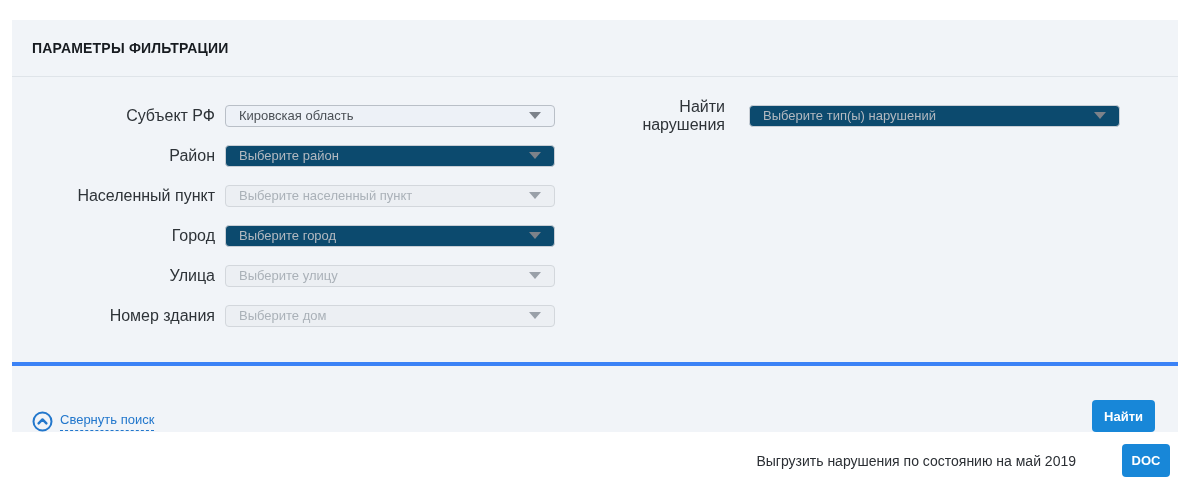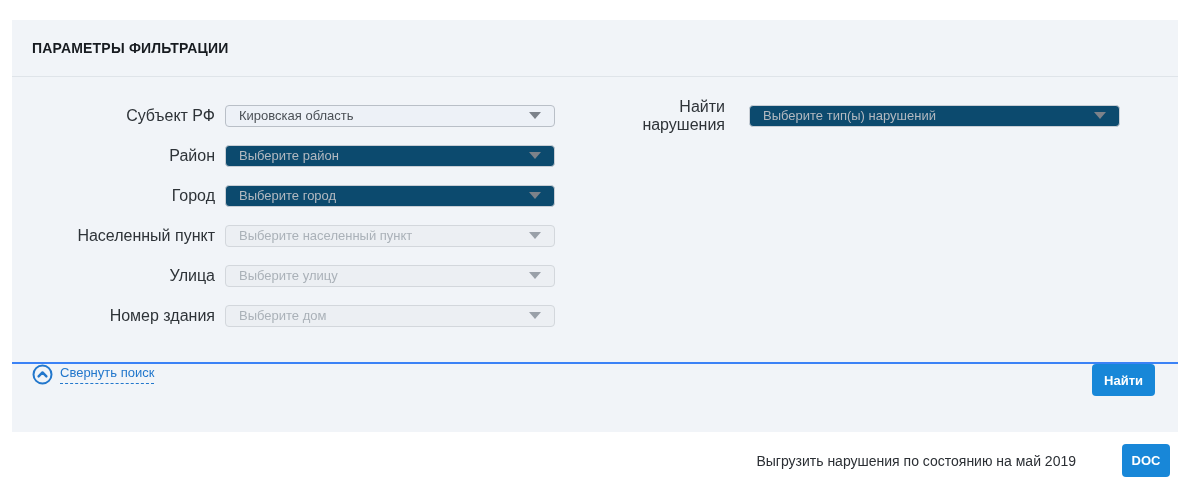--- a/index.html
+++ b/index.html
@@ -31,21 +31,21 @@
   .select.enabled .val { color:#b3b9c0; }
   .select.disabled { background:#eceff3; border:1px solid #d3d7dc; }
   .select.disabled .val { color:#aab1b8; }
   .select.disabled .caret { border-top-color:#99a0a8; }
 
   .right-col { position:absolute; left:600px; top:23px; display:flex; align-items:center; height:31px; }
   .right-col .flabel { width:113px; padding-right:0; }
   .select.w-right { width:371px; margin-left:24px; }
 
   .panel-footer { position:absolute; left:0; bottom:0; width:100%; height:70px;
-    border-top:2px solid #3b82f6; display:flex; align-items:flex-start;
+    border-top:4px solid #3b82f6; display:flex; align-items:flex-end;
     justify-content:space-between; padding:0 23px 0 20px; }
 
   .collapse-link { display:flex; align-items:center; cursor:pointer; color:#2277cc; text-decoration:none; }
   .collapse-link svg { flex:none; }
   .collapse-text { font-size:13px; margin-left:7px; border-bottom:1px dashed #2277cc; padding-bottom:3px; }
 
   .btn { background:#1887d8; color:#ffffff; border:none; border-radius:4px;
     font-family:"Liberation Sans", sans-serif; font-size:13px; font-weight:bold;
     cursor:pointer; display:inline-flex; align-items:center; justify-content:center; }
   .btn-find { width:63px; height:32px; }
@@ -77,31 +77,31 @@
 
     <div class="row">
       <span class="flabel">Район</span>
       <div class="select w-left enabled">
         <span class="val">Выберите район</span>
         <span class="caret"></span>
       </div>
     </div>
 
     <div class="row">
-      <span class="flabel">Город</span>
-      <div class="select w-left enabled">
-        <span class="val">Выберите город</span>
+      <span class="flabel">Населенный пункт</span>
+      <div class="select w-left disabled">
+        <span class="val">Выберите населенный пункт</span>
         <span class="caret"></span>
       </div>
     </div>
 
     <div class="row">
-      <span class="flabel">Населенный пункт</span>
-      <div class="select w-left disabled">
-        <span class="val">Выберите населенный пункт</span>
+      <span class="flabel">Город</span>
+      <div class="select w-left enabled">
+        <span class="val">Выберите город</span>
         <span class="caret"></span>
       </div>
     </div>
 
     <div class="row">
       <span class="flabel">Улица</span>
       <div class="select w-left disabled">
         <span class="val">Выберите улицу</span>
         <span class="caret"></span>
       </div>

